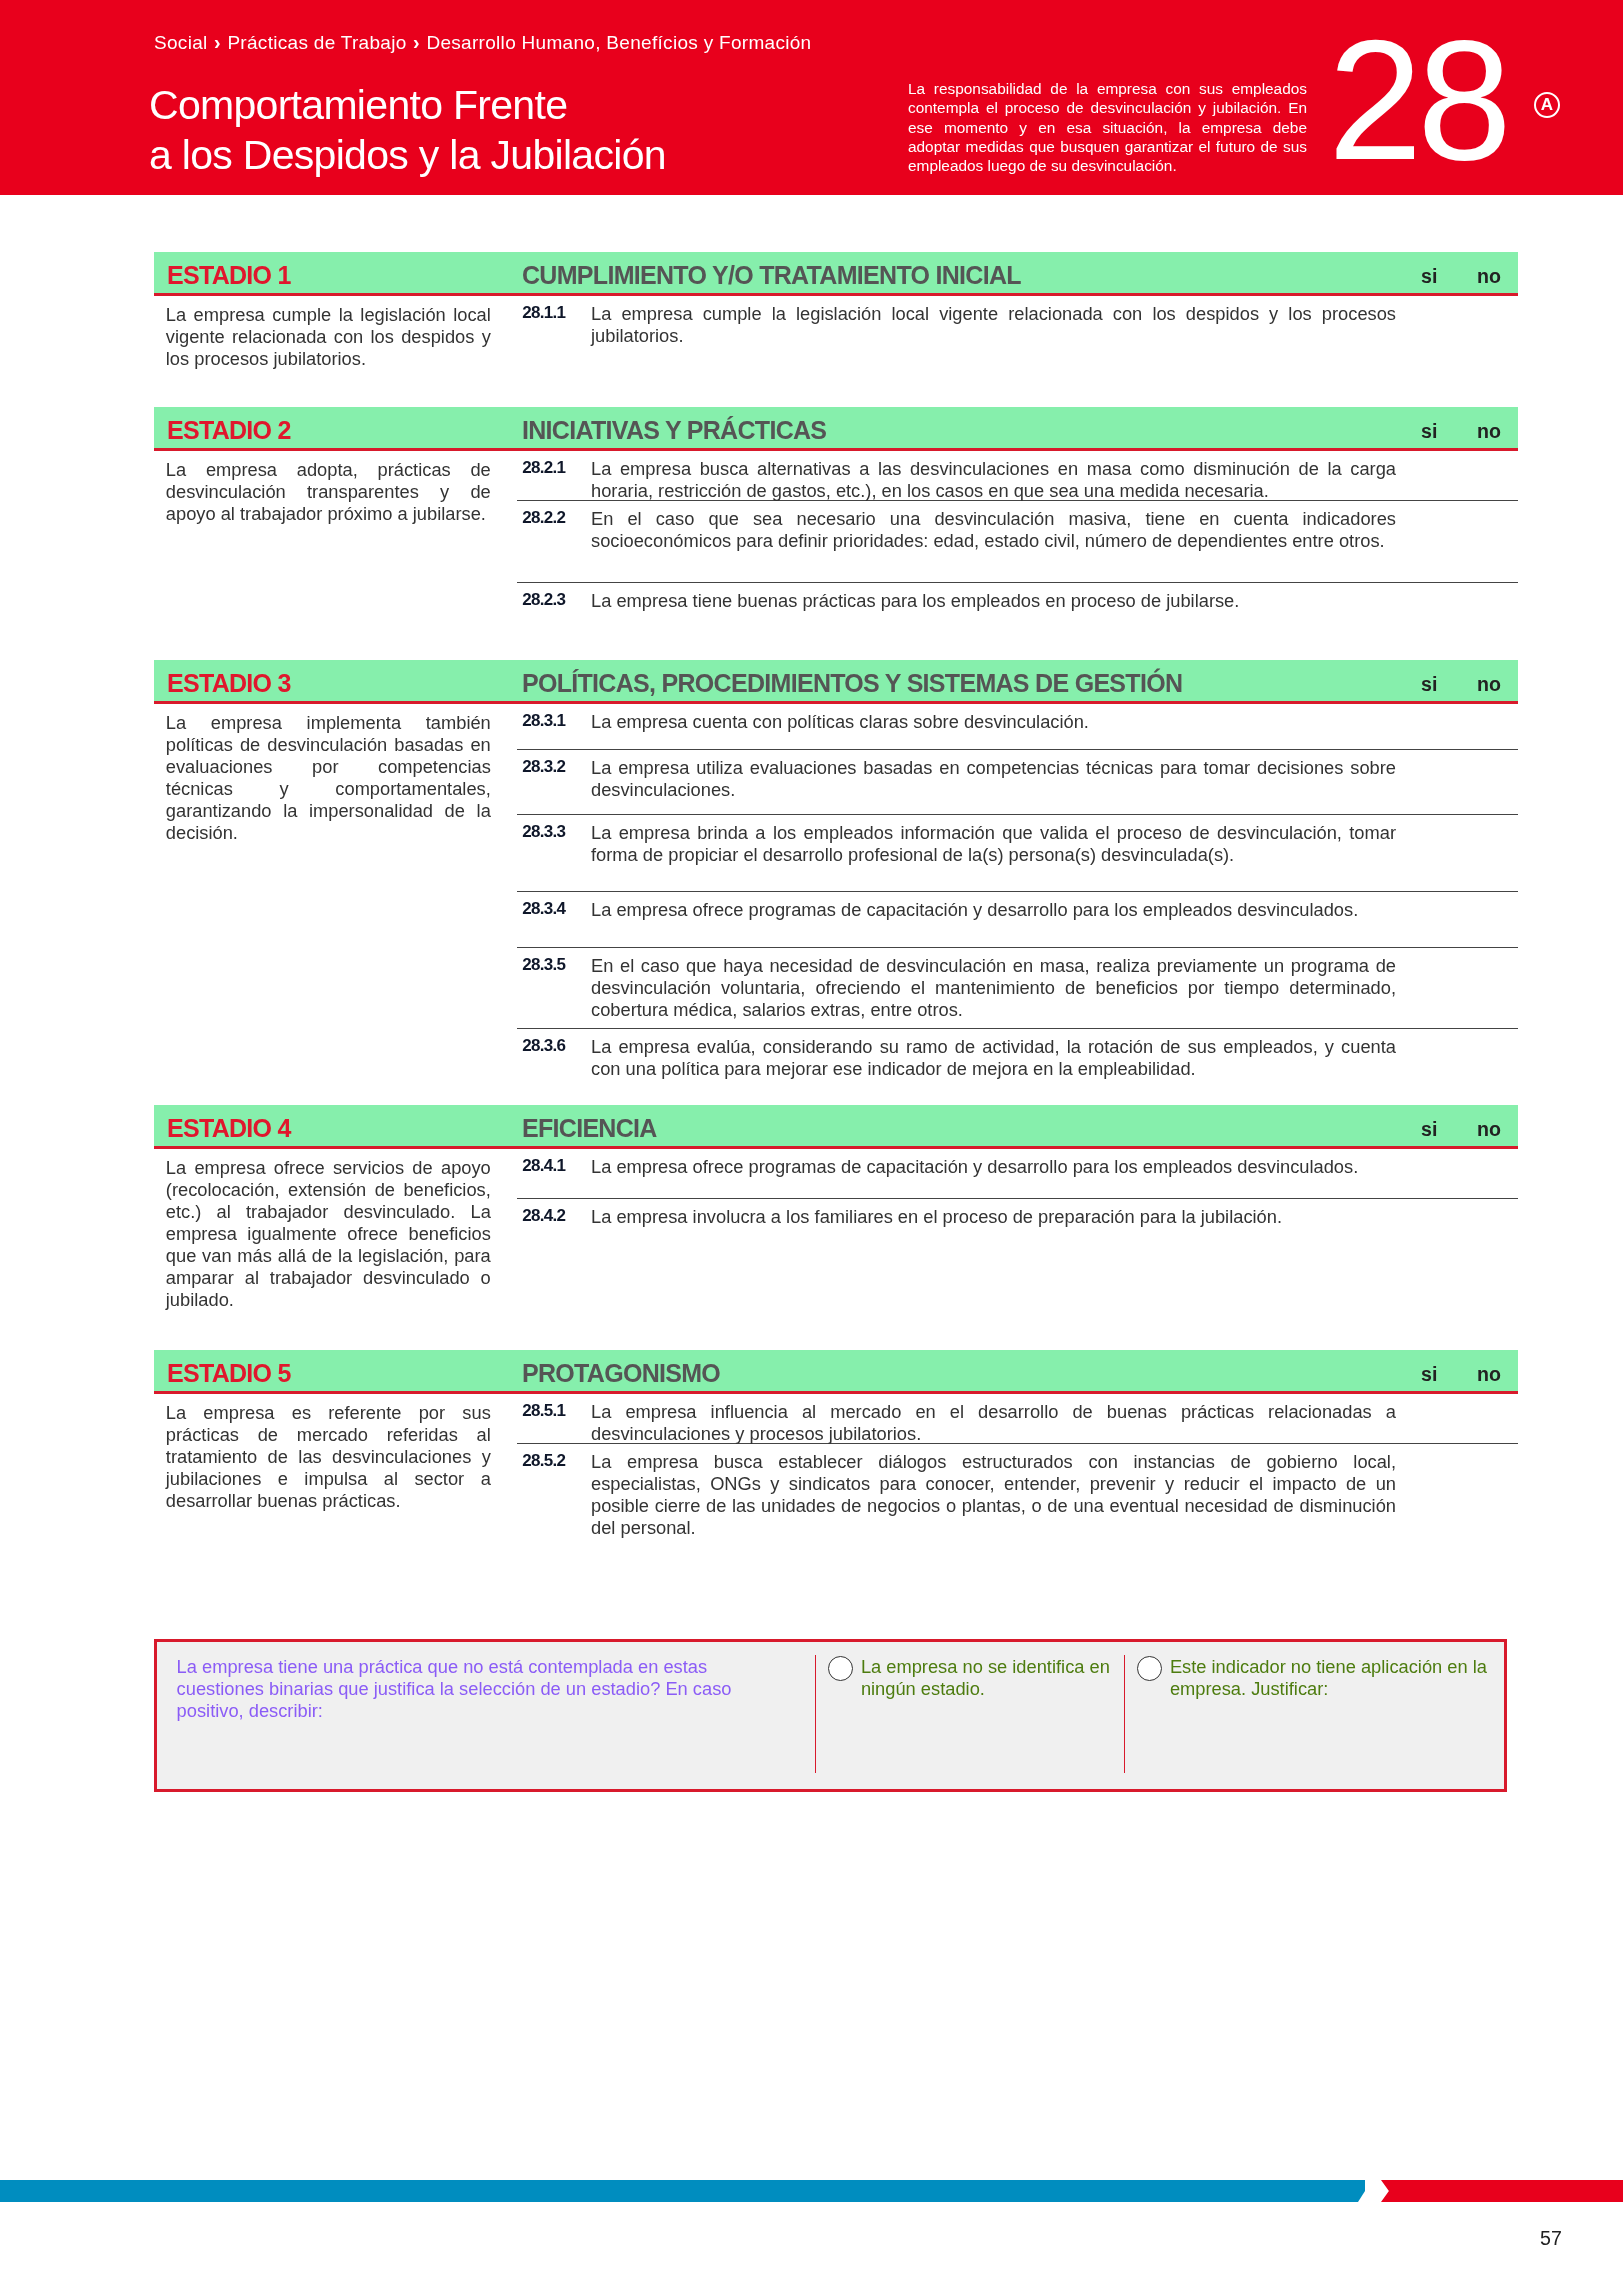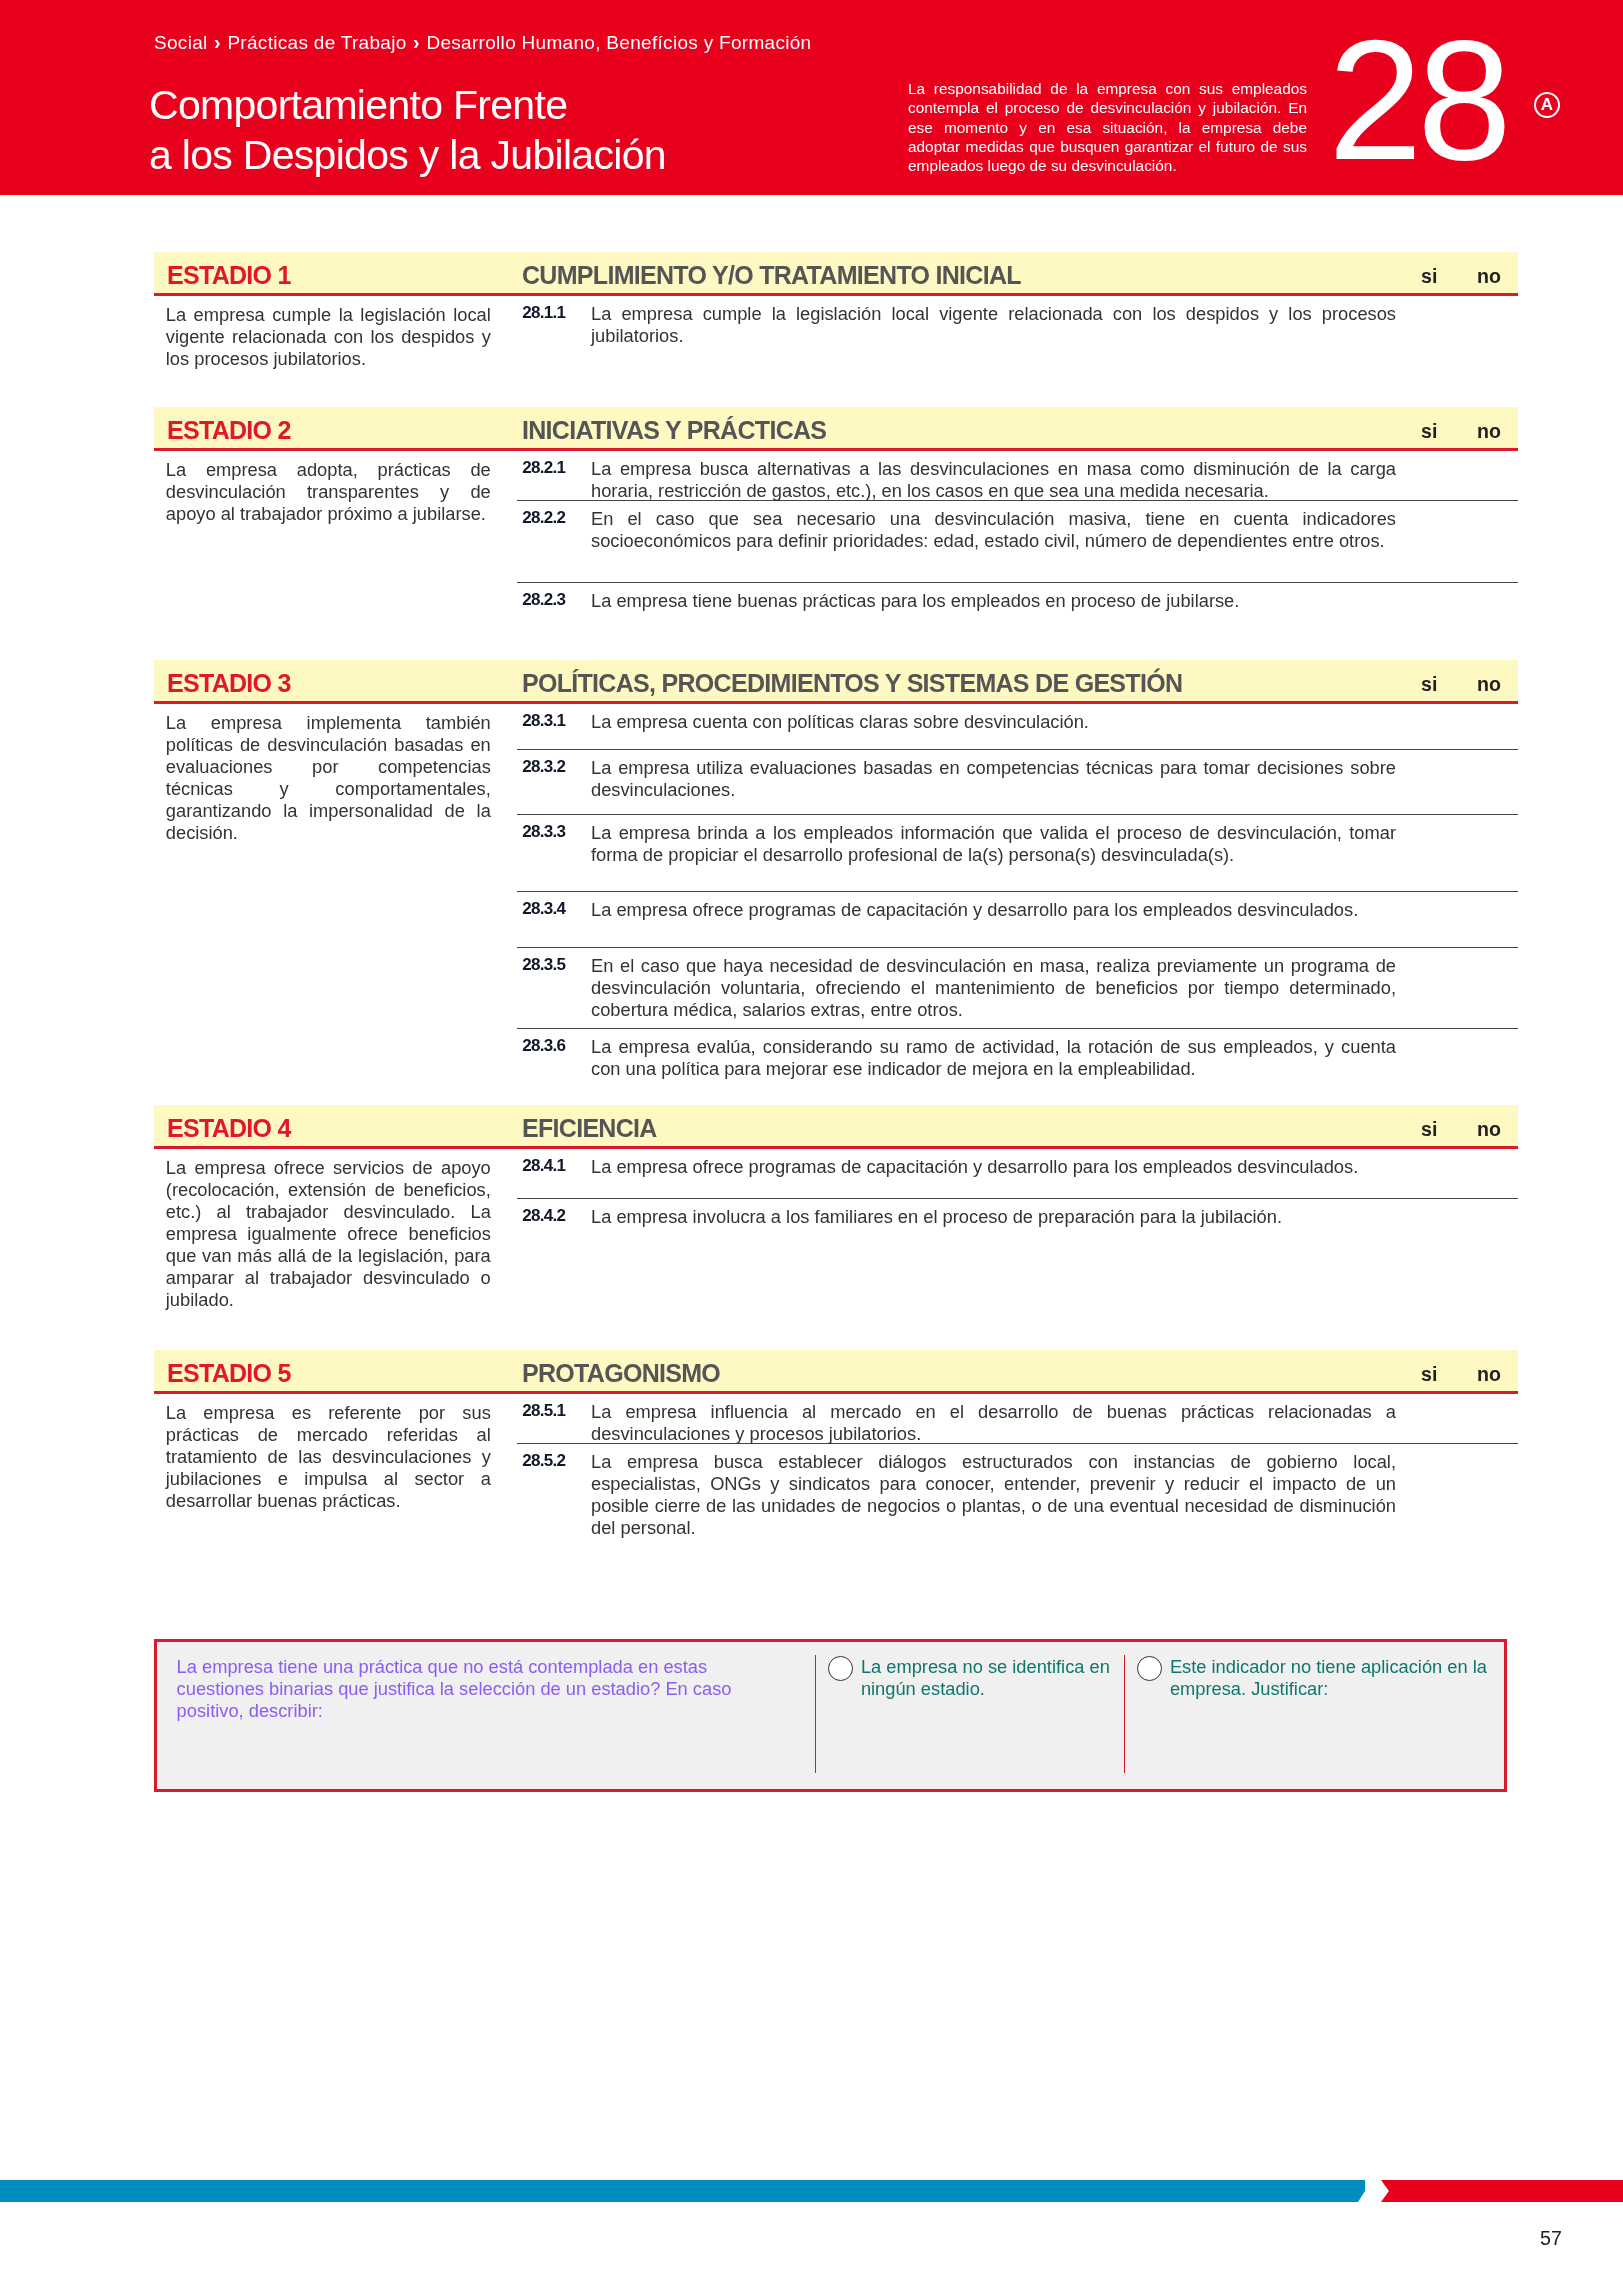--- a/index.html
+++ b/index.html
@@ -10,39 +10,39 @@
   .header { position: absolute; left: 0; top: 0; width: 1623px; height: 195px; background: #e8001c; color: #fff; }
   .breadcrumb { position: absolute; left: 154px; top: 31px; font-size: 19px; letter-spacing: 0.3px; display: flex; align-items: center; gap: 6.5px; }
   .breadcrumb .sep { font-weight: bold; font-size: 19.6px; }
   .title { position: absolute; left: 149px; top: 80px; font-size: 41px; line-height: 50px; font-weight: normal; letter-spacing: -0.7px; }
   .intro { position: absolute; left: 908px; top: 79px; width: 399px; font-size: 15.4px; line-height: 19.3px; text-align: justify; }
   .bignum { position: absolute; left: 1328px; top: 15px; font-size: 170px; line-height: 170px; font-weight: normal; letter-spacing: -5.2px; }
   .circle-a { position: absolute; left: 1534px; top: 92px; width: 26px; height: 26px; border: 2px solid #fff; border-radius: 50%; font-size: 17px; font-weight: bold; text-align: center; line-height: 22px; }
 
   
   .section { position: absolute; left: 154px; width: 1364px; }
-  .sec-head { height: 44px; background: #fef9c3; border-bottom: 3.3px solid #d81a2c; position: relative; }
+  .sec-head { height: 44px; background: #86efac; border-bottom: 3.3px solid #d81a2c; position: relative; }
   .sec-head .estadio { position: absolute; left: 13px; top: 9.2px; font-size: 25px; font-weight: bold; color: #e0172d; letter-spacing: -0.7px; }
   .sec-head .sec-title { position: absolute; left: 368px; top: 9.2px; font-size: 25px; font-weight: bold; color: #555; letter-spacing: -0.7px; }
   .sec-head .col-si { position: absolute; left: 1267px; top: 13px; font-size: 19.6px; font-weight: bold; color: #222; }
   .sec-head .col-no { position: absolute; left: 1323px; top: 13px; font-size: 19.6px; font-weight: bold; color: #222; }
   .sec-body { position: relative; }
   .sec-desc { position: absolute; left: 11.8px; top: 7.9px; width: 325px; font-size: 18.3px; line-height: 22px; text-align: justify; color: #333; }
   .items { position: absolute; left: 363px; width: 1001px; top: 0; }
   .item { position: relative; border-bottom: 1.3px solid #444; padding: 6.5px 0 10.5px 0; }
   .item:last-child { border-bottom: none; }
   .item .code { position: absolute; left: 5.2px; top: 6.5px; font-size: 17px; font-weight: bold; color: #0f172a; letter-spacing: -0.7px; }
   .item .text { margin-left: 74px; width: 805px; font-size: 18.3px; line-height: 22px; text-align: justify; color: #333; }
   .radio { position: absolute; width: 25px; height: 25px; border: 1.3px solid #333; border-radius: 50%; background: #fff; overflow: hidden; }
 
   
   .bottom-box { position: absolute; left: 154px; top: 1639px; width: 1353px; height: 153px; background: #f0f0f0; border: 3.3px solid #d81a2c; }
   .bb-q { position: absolute; left: 19.6px; top: 14.4px; width: 576px; font-size: 18.3px; line-height: 21.6px; color: #8b5cf6; }
   .bb-div { position: absolute; top: 13px; width: 1.3px; height: 118px; background: #d81a2c; }
-  .bb-opt { position: absolute; top: 14.4px; display: flex; gap: 7.9px; font-size: 18.3px; line-height: 21.6px; color: #0f766e; }
+  .bb-opt { position: absolute; top: 14.4px; display: flex; gap: 7.9px; font-size: 18.3px; line-height: 21.6px; color: #4d7c0f; }
   .bb-opt .radio { position: relative; flex: none; left: 0; top: 0; }
 
   
   .footer-blue { position: absolute; left: 0; top: 2180px; width: 1365px; height: 22px; background: #008dbf; clip-path: polygon(0 0, 100% 0, 1365px 11px, 1358px 22px, 0 22px); }
   .footer-red { position: absolute; left: 1381px; top: 2180px; width: 243px; height: 22px; background: #e8001c; clip-path: polygon(0 0, 100% 0, 100% 100%, 0 100%, 7.9px 11px); }
   .page-num { position: absolute; left: 1540px; top: 2227px; font-size: 19.6px; color: #222; }
 </style>
 </head>
 <body>
 

